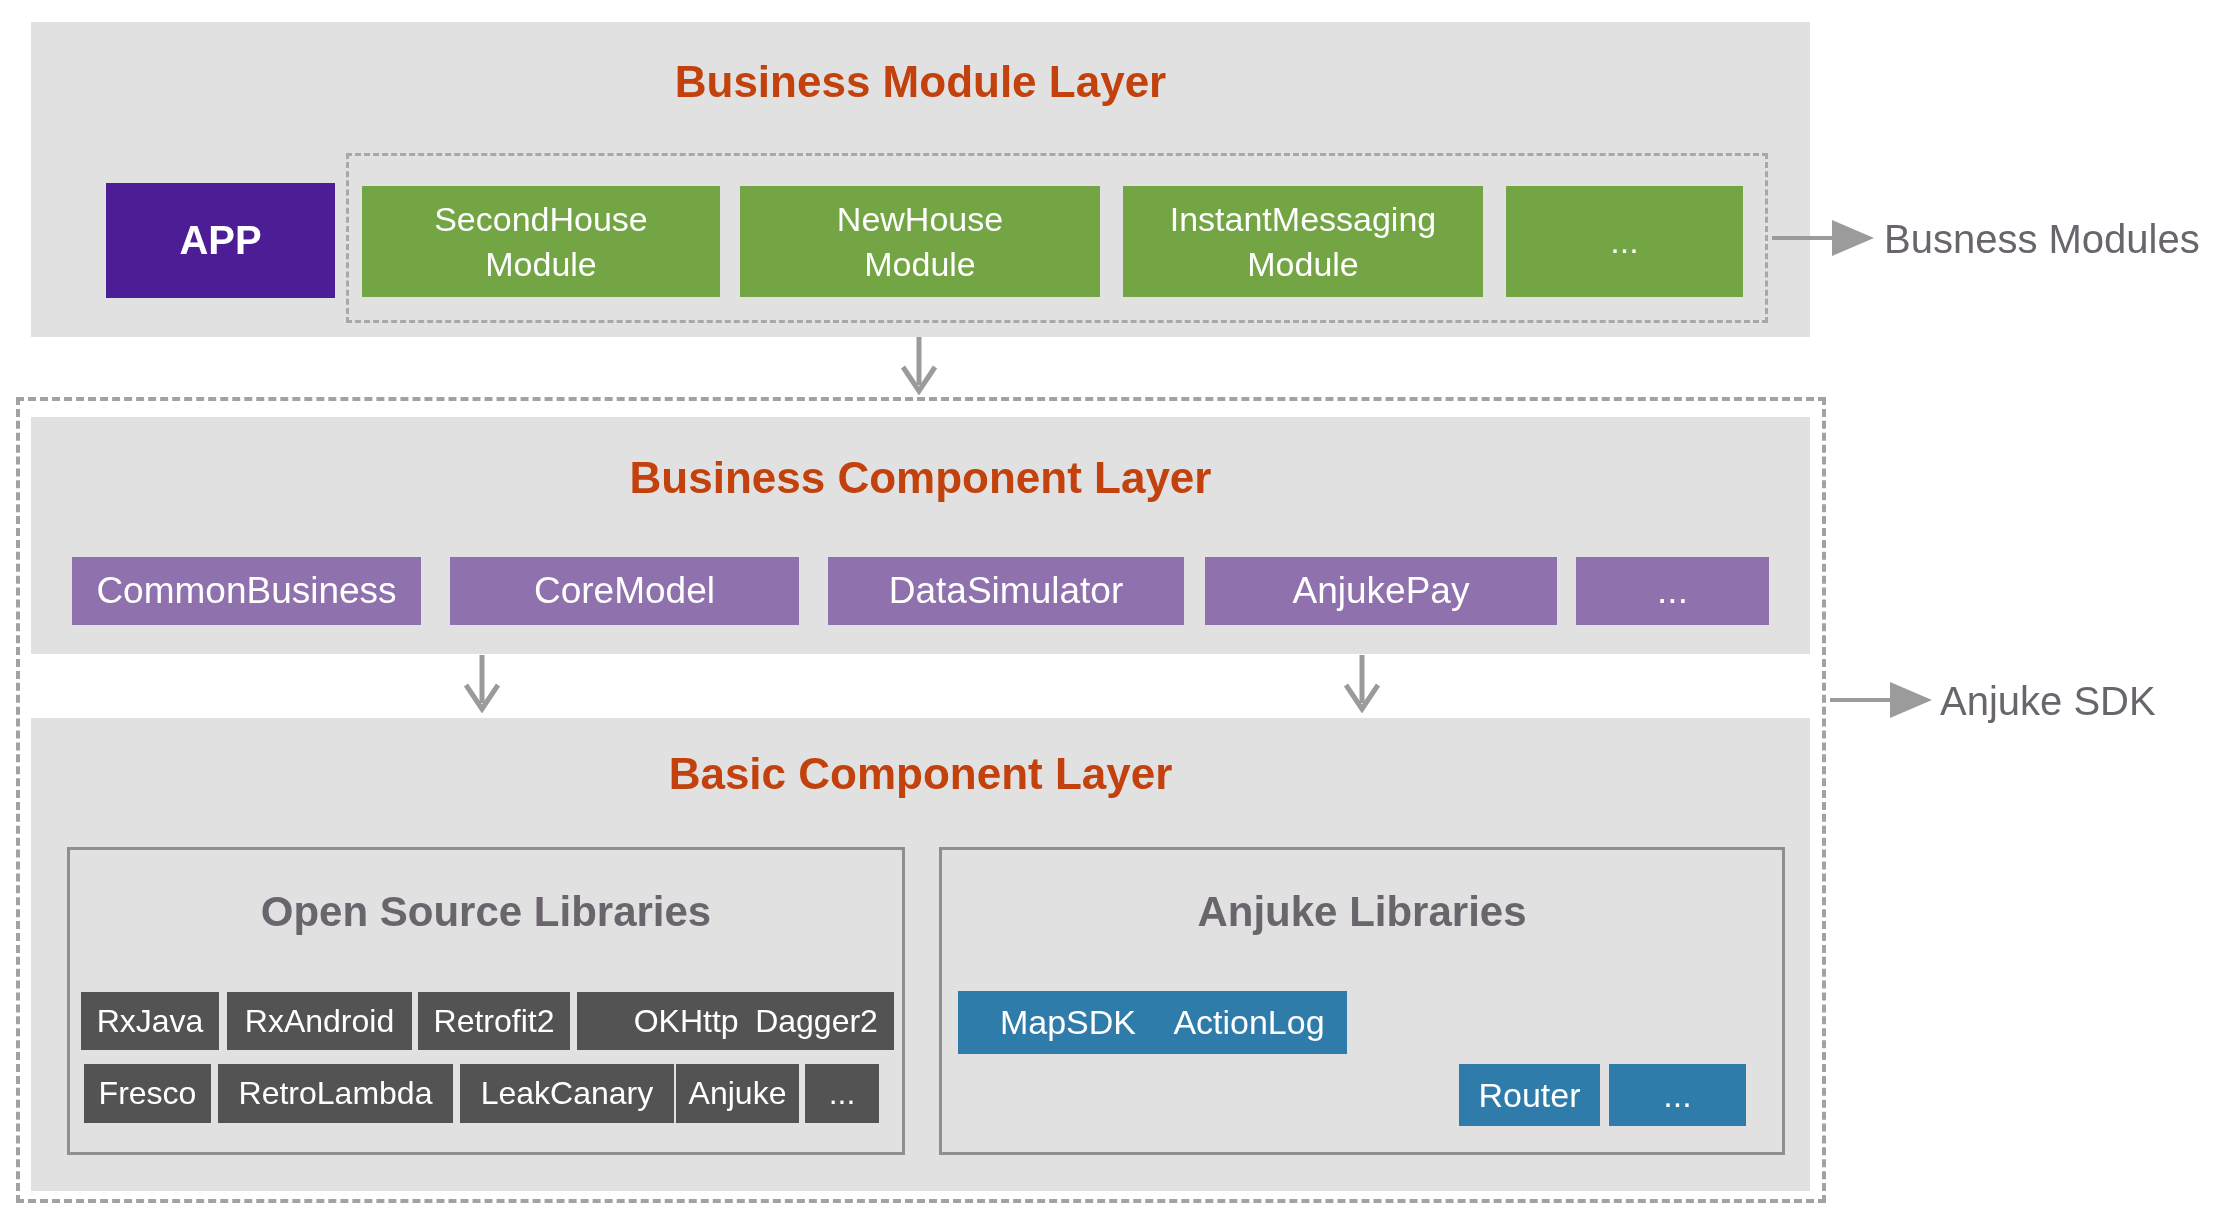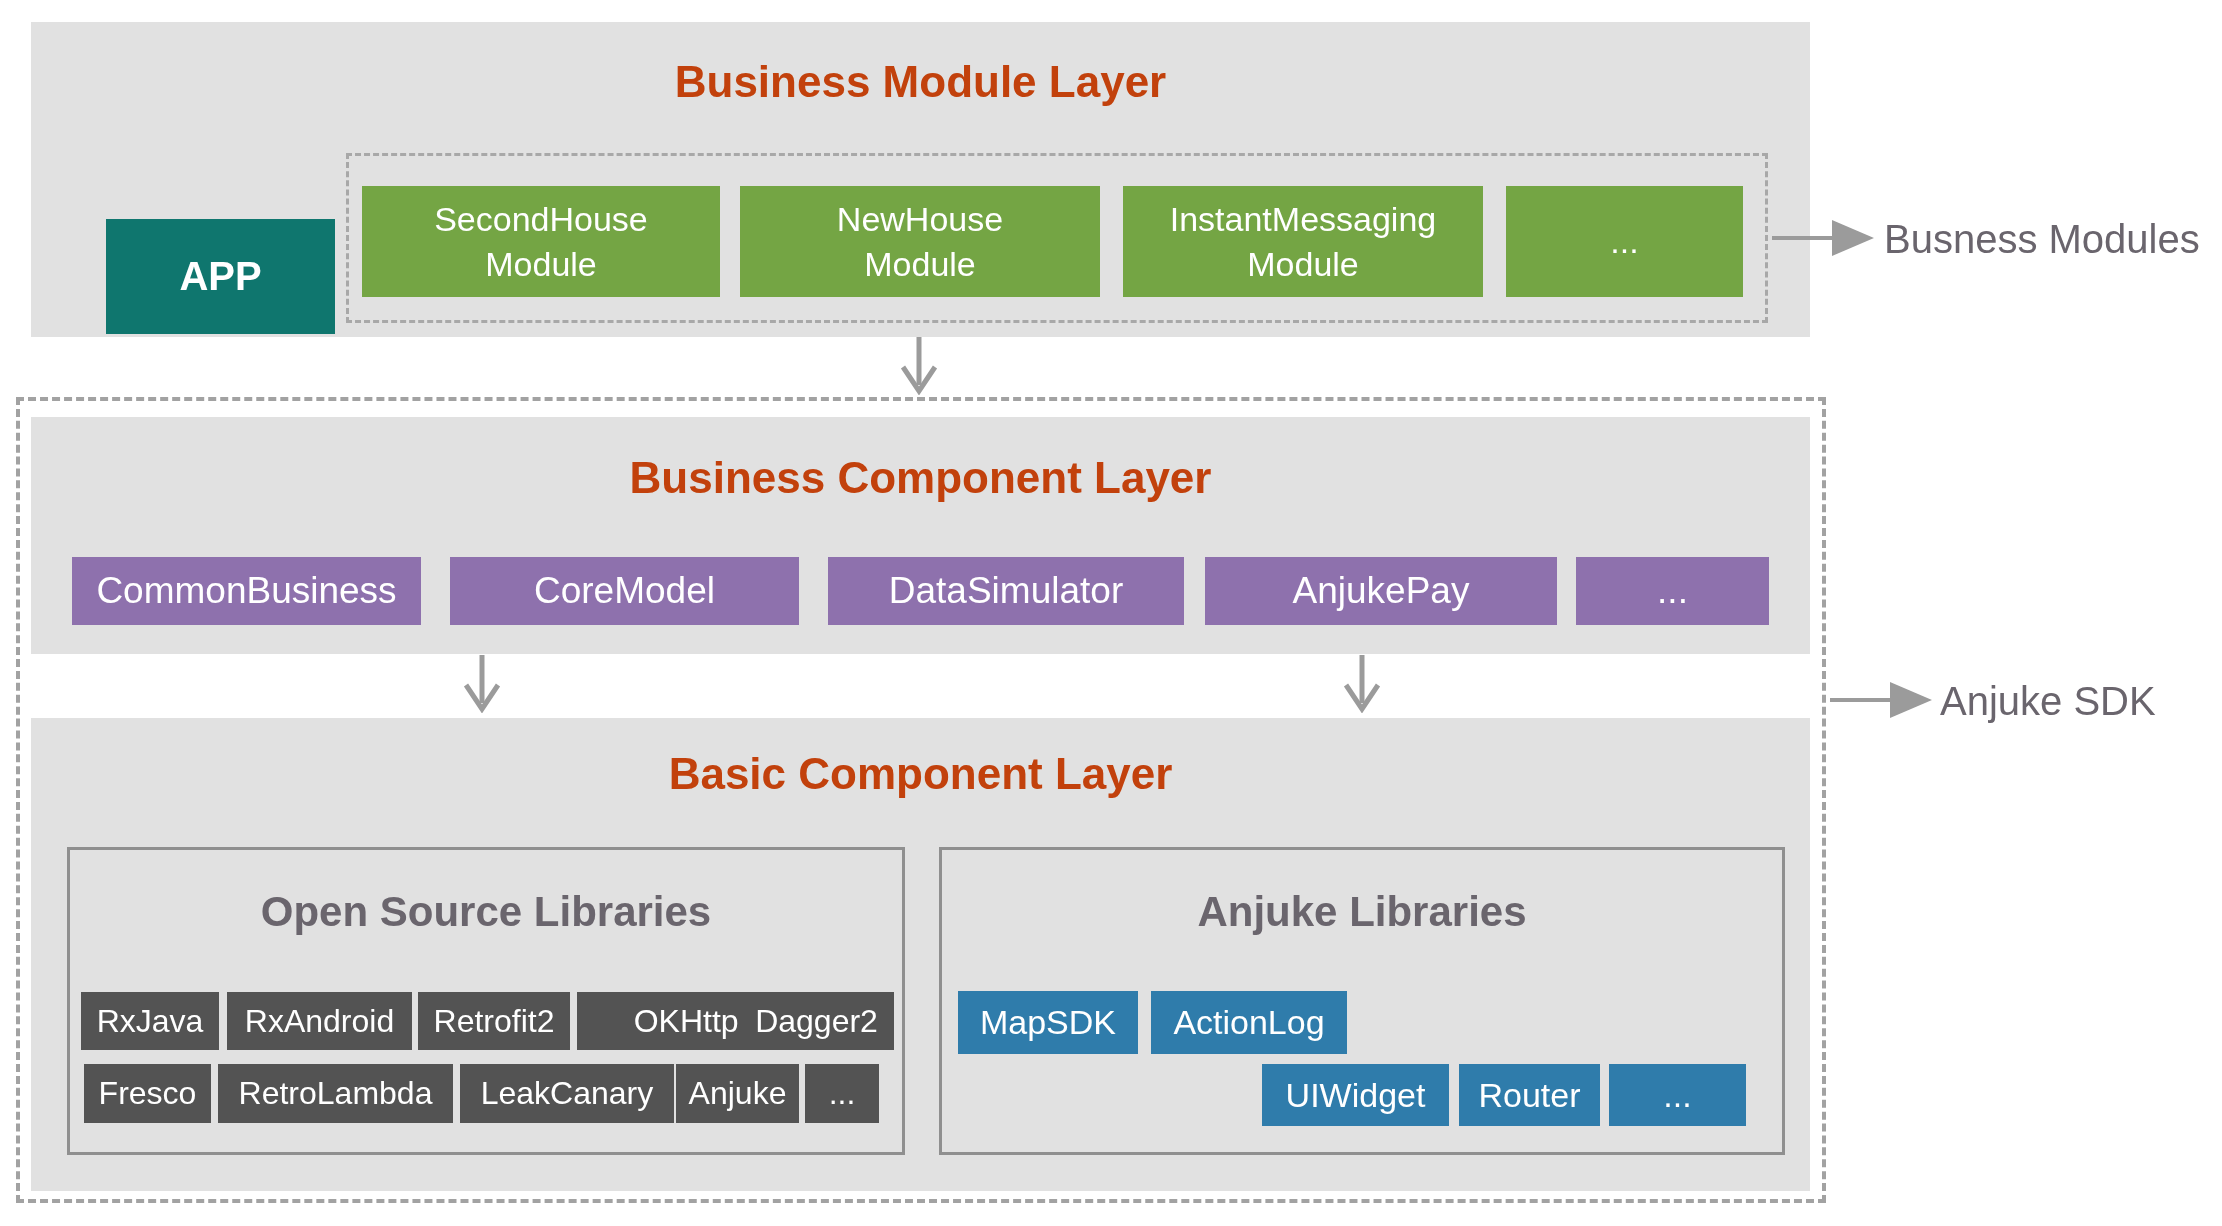--- a/index.html
+++ b/index.html
@@ -38,21 +38,21 @@
   .box {
     position: absolute;
     display: flex;
     align-items: center;
     justify-content: center;
     color: #ffffff;
     text-align: center;
     line-height: 1.32;
     white-space: pre-line;
   }
-  .box.red    { background: #0f766e; font-weight: bold; font-size: 40px; margin-top: 36px; }
+  .box.red    { background: #4c1d95; font-weight: bold; font-size: 40px; }
   .box.green  { background: #74a544; font-size: 34px; }
   .box.purple { background: #8e71ad; font-size: 37px; }
   .box.dark   { background: #535353; font-size: 32px; }
   .box.blue   { background: #2f7cab; font-size: 34px; }
   .lib-container {
     position: absolute;
     border: 3px solid #8f8f8f;
     box-sizing: border-box;
   }
   .lib-title {
@@ -150,19 +150,18 @@
   <div class="box dark" style="left:84px; top:1064px; width:127px; height:59px;">Fresco</div>
   <div class="box dark" style="left:218px; top:1064px; width:235px; height:59px;">RetroLambda</div>
   <div class="box dark" style="left:460px; top:1064px; width:214px; height:59px;">LeakCanary</div>
   <div class="box dark" style="left:676px; top:1064px; width:123px; height:59px;">Anjuke</div>
   <div class="box dark" style="left:805px; top:1064px; width:74px; height:59px;">...</div>
 
   <div class="lib-container" style="left:939px; top:847px; width:846px; height:308px;">
     <h3 class="lib-title" style="top:41px;">Anjuke Libraries</h3>
   </div>
 
-  <div class="box blue" style="left:958px; top:991px; width:180px; height:63px;">MapSDK</div>
+  <div class="box blue" style="left:958px; top:991px; width:180px; height:63px;padding-left:20px;">MapSDK</div>
   <div class="box blue" style="left:1151px; top:991px; width:196px; height:63px;">ActionLog</div>
-  <div class="box blue" style="left:1262px; top:1064px; width:187px; height:62px;">UIWidget</div>
   <div class="box blue" style="left:1459px; top:1064px; width:141px; height:62px;">Router</div>
   <div class="box blue" style="left:1609px; top:1064px; width:137px; height:62px;">...</div>
 
 </div>
 
 </body></html>

